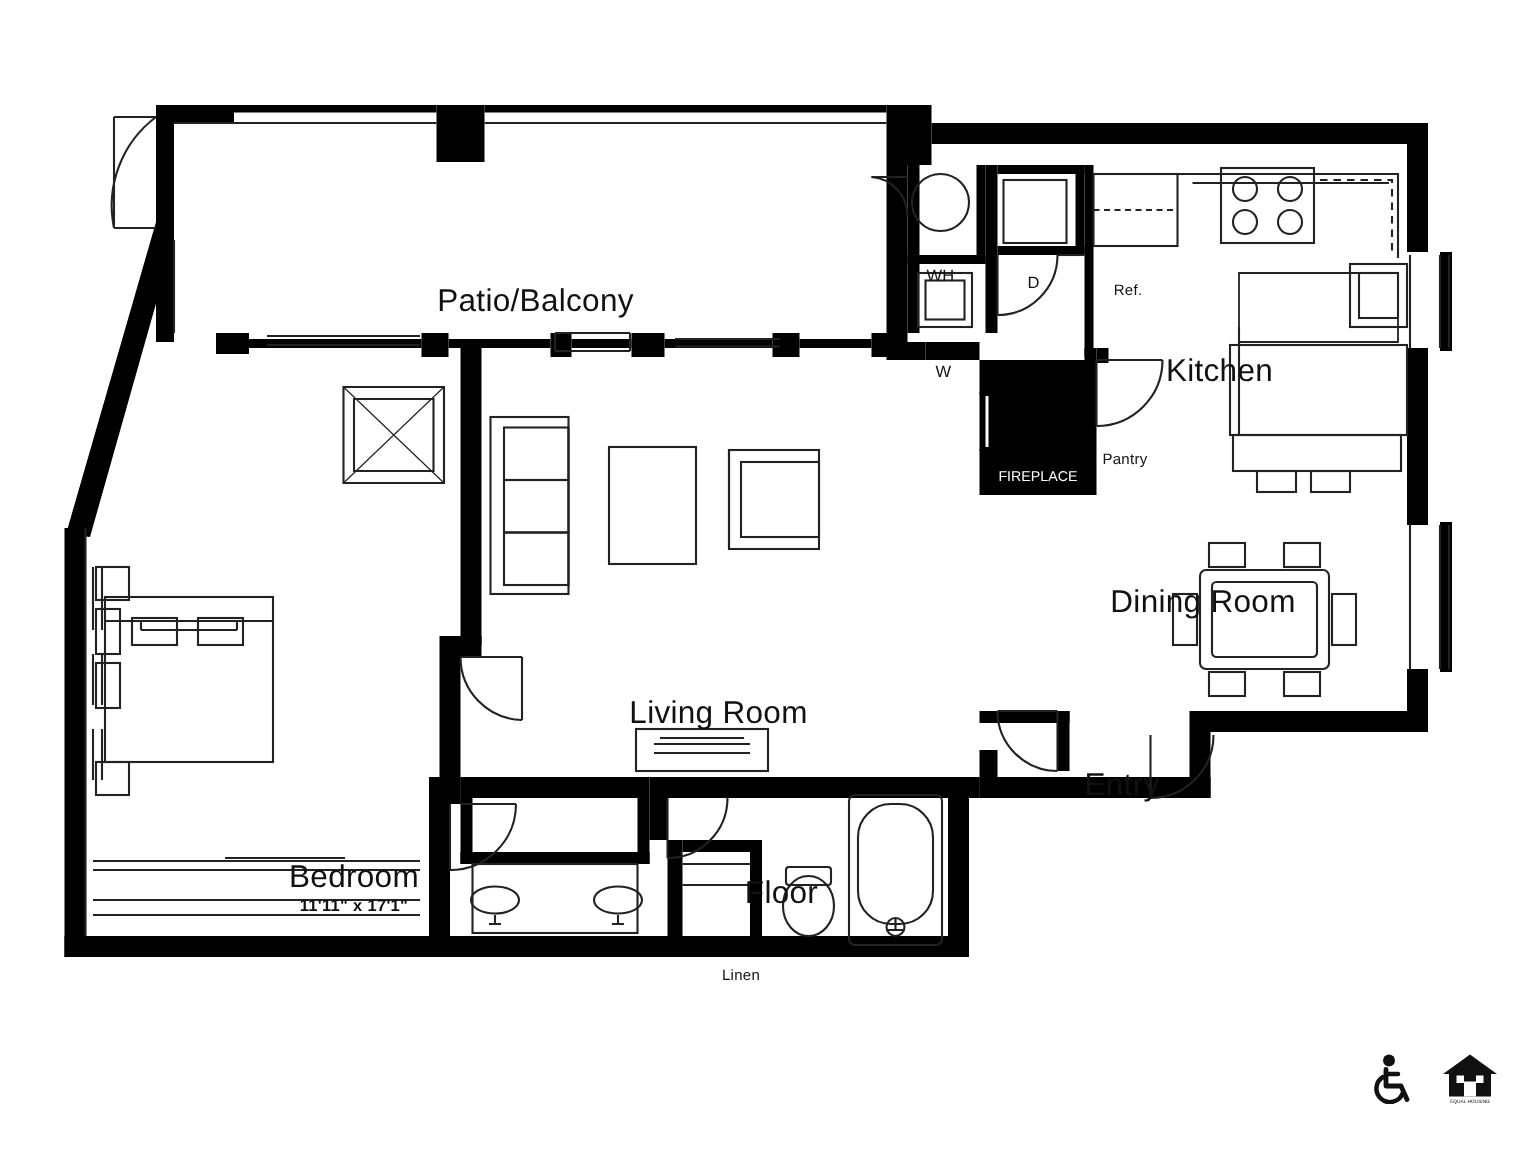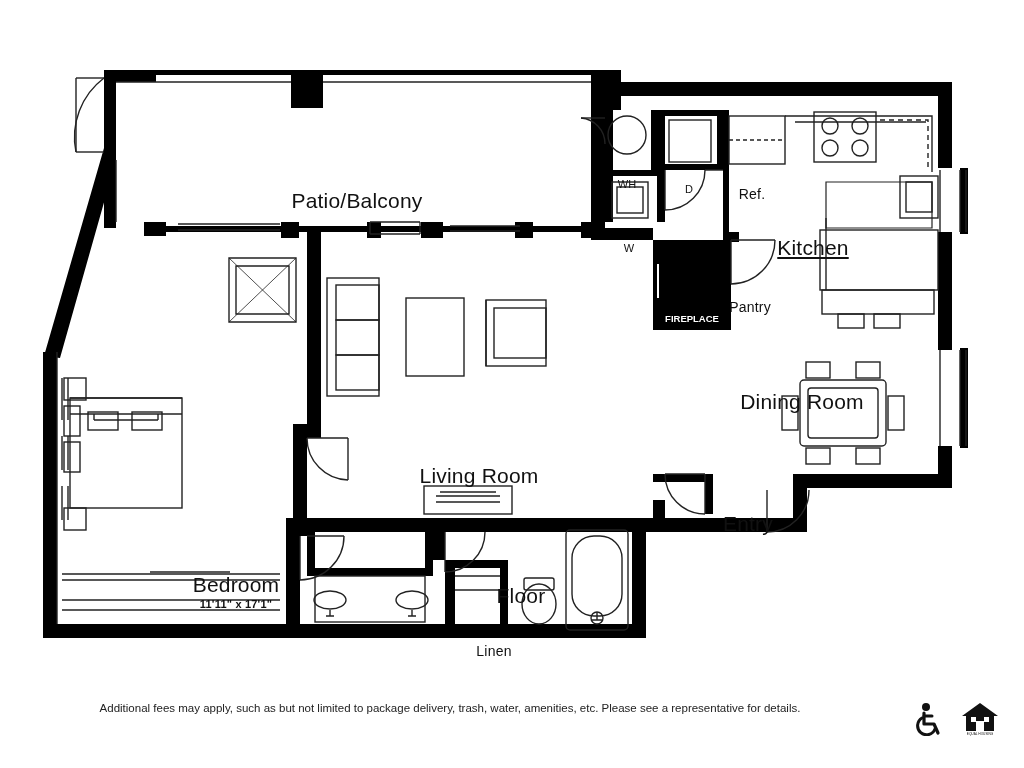--- a/index.html
+++ b/index.html
@@ -32,27 +32,27 @@
     font-family: "Liberation Sans", sans-serif;
     color: #111111;
     white-space: nowrap;
     text-align: center;
     transform: translate(-50%, -50%);
     letter-spacing: 0.2px;
     margin-top: 48px;
   }
   .room-label.lg { font-size: 21px; }
   .room-label.sm { font-size: 11px; }
-  .room-label.xs { font-size: 14px; }
+  .room-label.xs { font-size: 10px; }
   .room-label.dim { font-size: 11px; font-weight: bold; }
   .fireplace-label {
     position: absolute;
     transform: translate(-50%, -50%);
     font-size: 9.5px;
-    font-weight: bold;
+    font-weight: normal;
     color: #ffffff;
     font-family: "Liberation Sans", sans-serif;
     white-space: nowrap;
   }
   .disclaimer {
     position: absolute;
     left: 0;
     top: 700px;
     width: 900px;
     text-align: center;
@@ -312,40 +312,39 @@
       <rect x="572" y="536" width="50" height="80" rx="22"></rect>
       <path d="M597,612 L597,620 M592,620 L602,620"></path>
       <ellipse cx="597" cy="618" rx="6" ry="6"></ellipse>
 
       <path d="M455,576 L500,576"></path>
       <path d="M455,590 L500,590"></path>
     </g>
   </svg>
 
   <div class="room-label lg" style="left:357px; top:153px;">Patio/Balcony</div>
-  <div class="room-label lg" style="left:813px; top:200px;text-decoration:underline;">Kitchen</div>
+  <div class="room-label lg" style="left:813px; top:200px;">Kitchen</div>
   <div class="room-label lg" style="left:802px; top:354px;">Dining Room</div>
   <div class="room-label lg" style="left:479px; top:428px;">Living Room</div>
   <div class="room-label lg" style="left:748px; top:476px;">Entry</div>
   <div class="room-label lg" style="left:236px; top:537px;">Bedroom</div>
   <div class="room-label lg" style="left:521px; top:548px;">Floor</div>
   <div class="room-label xs" style="left:494px; top:603px;">Linen</div>
   <div class="room-label xs" style="left:750px; top:259px;">Pantry</div>
 
   <div class="room-label dim" style="left:236px; top:556px;">11'11" x 17'1"</div>
 
   <div class="room-label sm" style="left:627px; top:136px;">WH</div>
   <div class="room-label sm" style="left:689px; top:141px;">D</div>
   <div class="room-label xs" style="left:752px; top:146px;">Ref.</div>
   <div class="room-label sm" style="left:629px; top:200px;">W</div>
 
   <div class="fireplace-label" style="left:692px; top:318px;">FIREPLACE</div>
 
   <div class="disclaimer">
-    <div>Additional fees may apply, such as but not limited to package delivery, trash, water, amenities, etc. Please see a representative for details.</div>
   </div>
 
   <div class="badges">
     <svg class="badge-ada" width="30" height="34" viewBox="0 0 30 34">
       <circle cx="10" cy="5" r="4" fill="#111"></circle>
       <path d="M8,11 L8,22 L18,22 L22,31" stroke="#111" stroke-width="3.2" fill="none" stroke-linecap="round" stroke-linejoin="round"></path>
       <path d="M8,14 L16,14" stroke="#111" stroke-width="3" stroke-linecap="round"></path>
       <path d="M6,16 A 9 9 0 1 0 19,27" stroke="#111" stroke-width="3" fill="none" stroke-linecap="round"></path>
     </svg>
     <svg class="badge-eho" width="40" height="36" viewBox="0 0 40 36">

